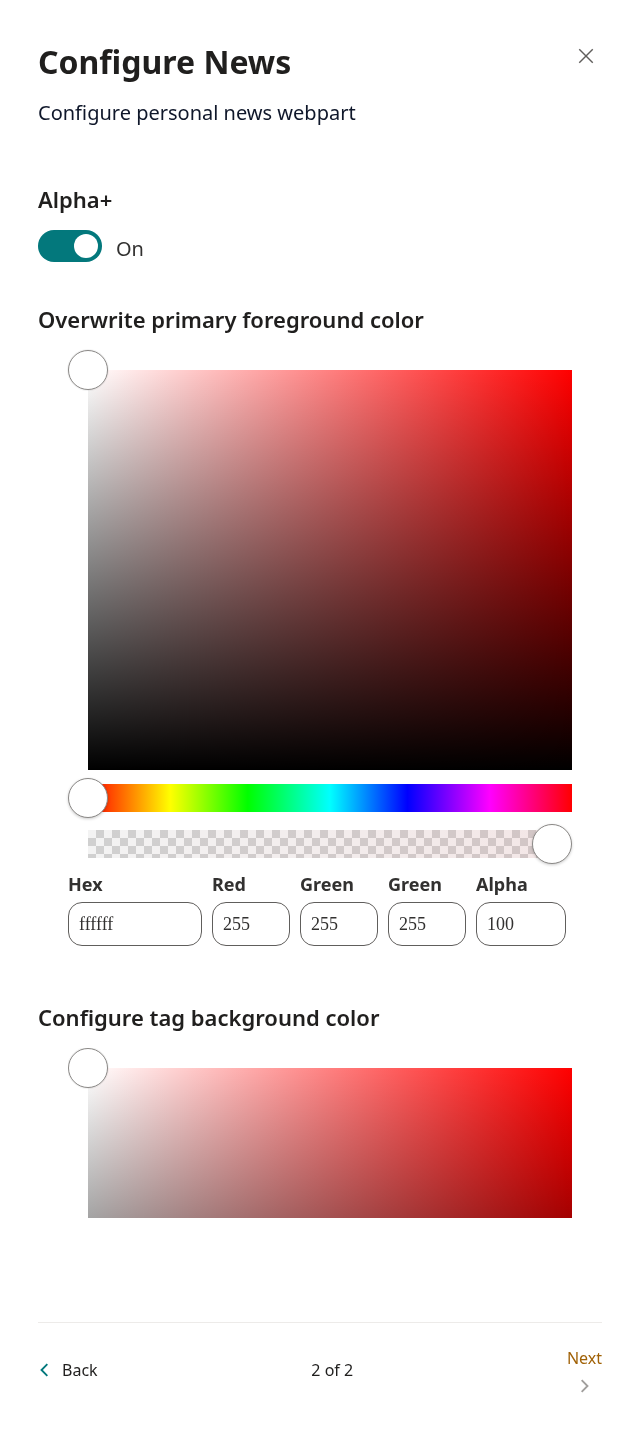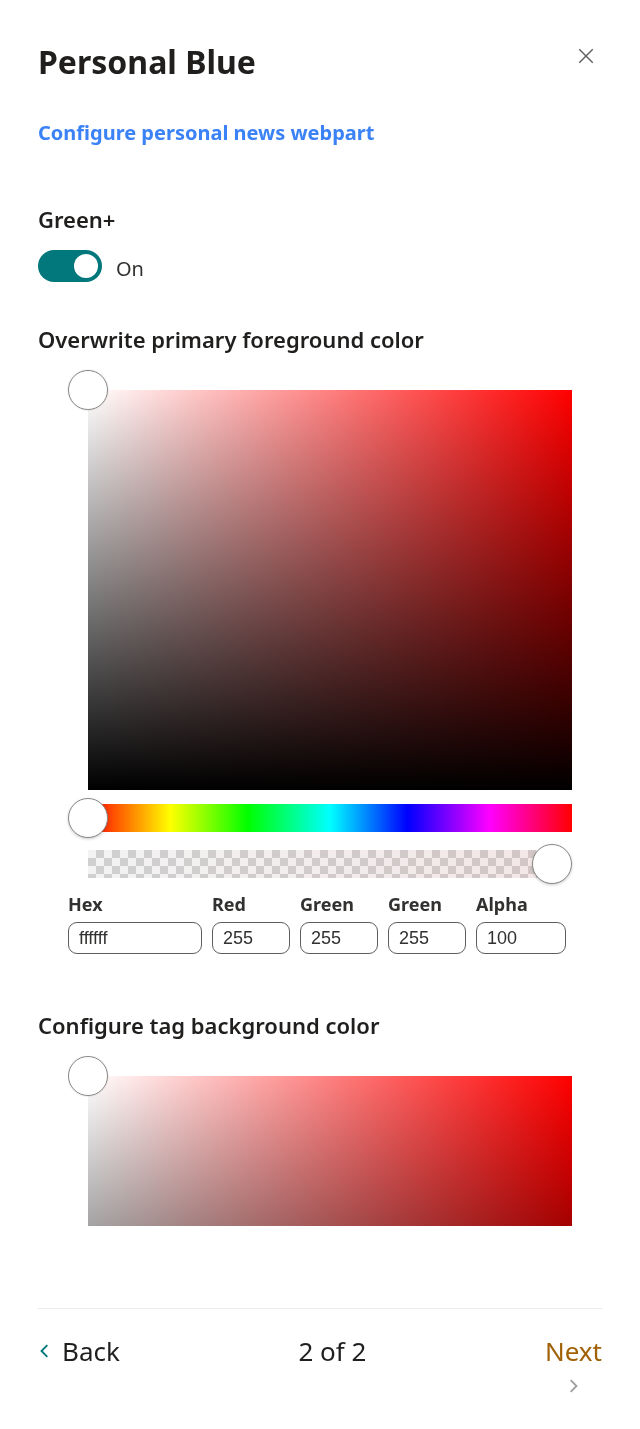--- a/index.html
+++ b/index.html
@@ -36,24 +36,24 @@
       height: 32px;
       display: flex;
       align-items: center;
       justify-content: center;
       cursor: pointer;
       color: #605e5c;
       font-size: 20px;
     }
     .close-btn svg { width: 18px; height: 18px; }
     .subtitle {
-      margin-top: 36px;
+      margin-top: 16px;
       font-size: 20px;
-      color: #3b82f6;
-      font-weight: 700;
+      color: #0f172a;
+      font-weight: 400;
     }
     .section-label {
       margin-top: 58px;
       font-size: 22px;
       font-weight: 600;
       color: #201f1e;
     }
     .toggle-row {
       margin-top: 16px;
       display: flex;
@@ -179,37 +179,37 @@
     .input-col.sm { flex: 0 0 78px; }
     .input-col.alpha { flex: 0 0 90px; }
     .in-label {
       font-size: 18px;
       color: #323130;
       margin-bottom: 6px;
       font-weight: bold;
     }
     .in-box {
       border: 1px solid #605e5c;
-      border-radius: 9px;
-      height: 32px;
+      border-radius: 14px;
+      height: 44px;
       padding: 0 10px;
       font-size: 18px;
-      font-family: Liberation Sans, sans-serif;
+      font-family: Liberation Serif, serif;
       color: #323130;
       background: #fff;
       width: 100%;
     }
     .spacer { flex: 1; }
     .footer {
       border-top: 1px solid #edebe9;
       padding: 24px 0 36px 0;
       display: flex;
-      align-items: flex-start;
+      align-items: center;
       justify-content: space-between;
-      font-size: 26px;
+      font-size: 16px;
     }
     .nav-btn {
       display: flex;
       align-items: center;
       gap: 10px;
       cursor: pointer;
     }
     .nav-btn.back { color: #201f1e; }
     .nav-btn.next { color: #a16207; cursor: default; flex-direction: column; }
     .chev { display:inline-flex; }
@@ -226,32 +226,32 @@
       height: 170px;
       position: relative;
     }
   </style>
 </head>
 <body>
 
 <div class="panel">
 
   <div class="header-row">
-    <div class="title">Personal Blue</div>
+    <div class="title">Configure News</div>
     <div class="close-btn">
       <svg viewBox="0 0 16 16" stroke="currentColor" stroke-width="1.2" fill="none">
         <line x1="2" y1="2" x2="14" y2="14"></line>
           <line x1="14" y1="2" x2="2" y2="14"></line>
       </svg>
     </div>
   </div>
 
   <div class="subtitle">Configure personal news webpart</div>
 
-  <div class="section-label">Green+</div>
+  <div class="section-label">Alpha+</div>
   <div class="toggle-row">
     <div class="toggle">
       <div class="toggle-thumb"></div>
     </div>
     <div class="toggle-text">On</div>
   </div>
 
   <div class="field-label">Overwrite primary foreground color</div>
   <div class="picker-wrap">
     <div class="sv-area">

